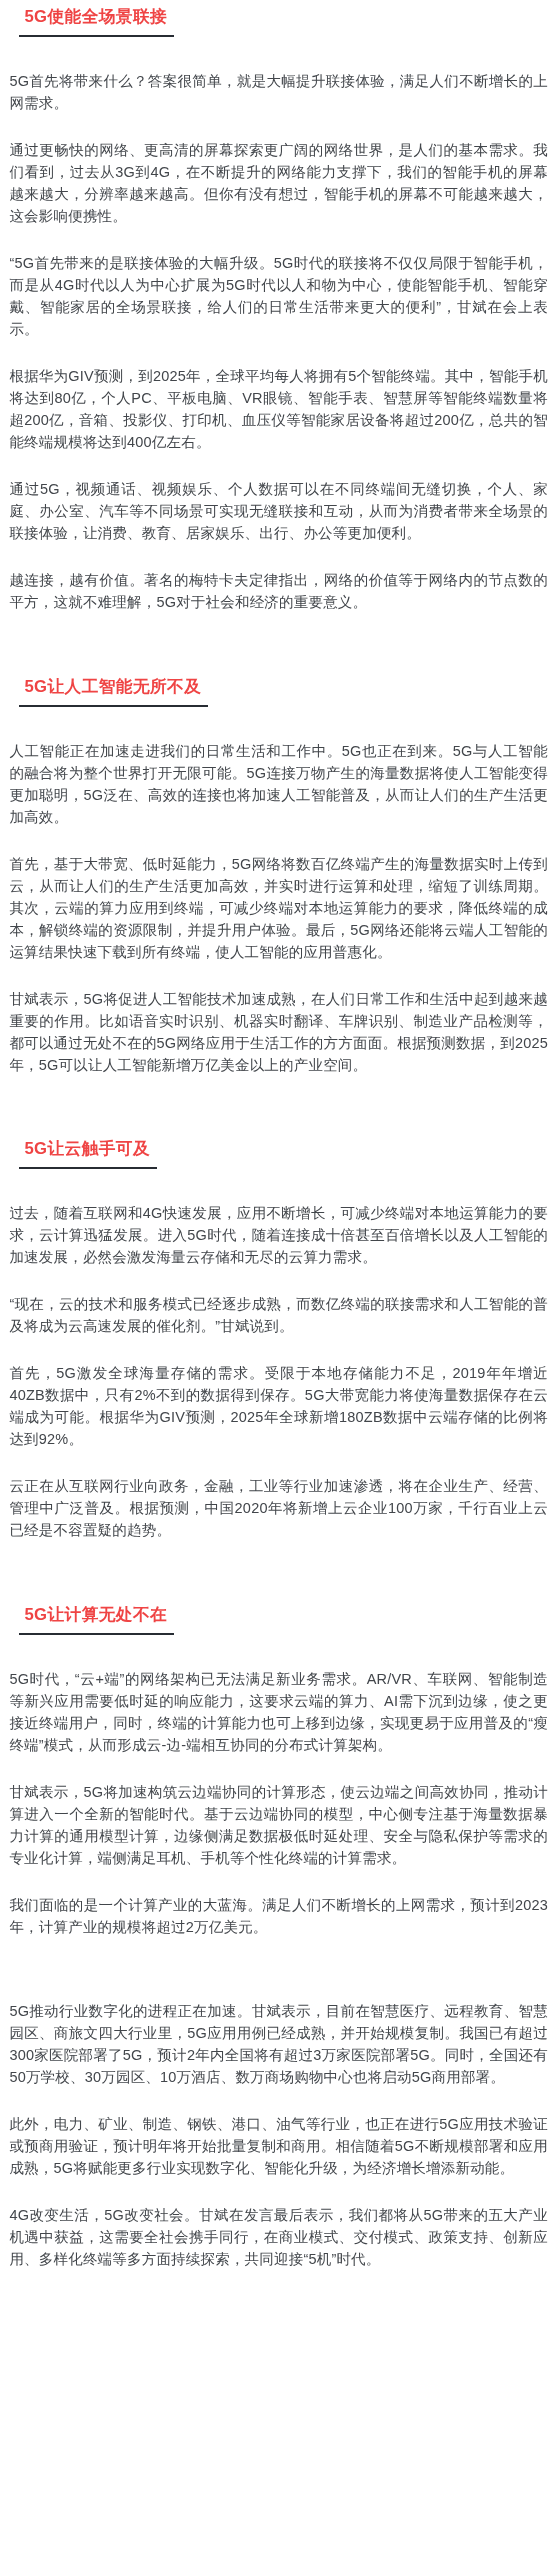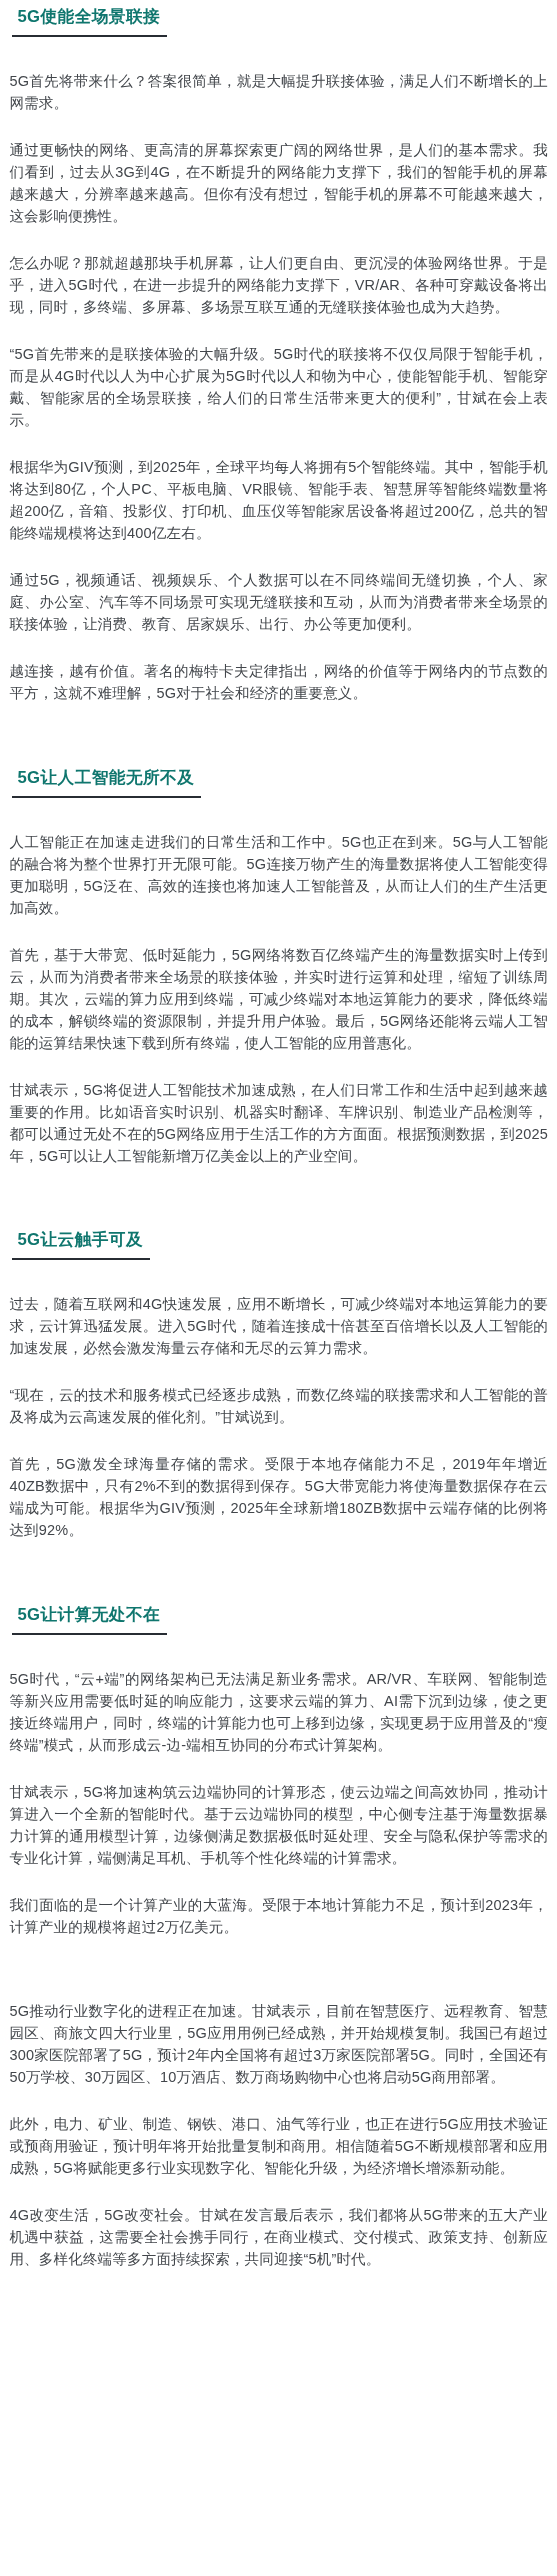--- a/index.html
+++ b/index.html
@@ -15,27 +15,27 @@
   }
   .article {
     box-sizing: border-box;
     width: 558px;
     padding: 5.8px 10px 20px 9.4px;
   }
   .section { margin-top: 62px; }
   .section:first-child { margin-top: 0; }
   .section-heading {
     display: inline-block;
-    margin: 0 0 0 3px;
+    margin: 0 0 0 10px;
     padding: 1.4px 7.2px 7.2px 5px;
     font-size: 16.7px;
     font-weight: bold;
     line-height: 1.25;
     letter-spacing: 0.4px;
-    color: #0f766e;
+    color: #ef4444;
     border-bottom: 2.9px solid #272c33;
   }
   .section-body { margin-top: 33px; }
   .para {
     margin: 25px 0 0 0;
     font-size: 14.5px;
     line-height: 22px;
     letter-spacing: 0.2px;
     color: #42464b;
     text-align: justify;
@@ -46,52 +46,52 @@
 </head>
 <body>
 
 <main class="article">
 
   <section class="section">
     <h2 class="section-heading">5G使能全场景联接</h2>
     <div class="section-body">
       <p class="para">5G首先将带来什么？答案很简单，就是大幅提升联接体验，满足人们不断增长的上网需求。</p>
       <p class="para">通过更畅快的网络、更高清的屏幕探索更广阔的网络世界，是人们的基本需求。我们看到，过去从3G到4G，在不断提升的网络能力支撑下，我们的智能手机的屏幕越来越大，分辨率越来越高。但你有没有想过，智能手机的屏幕不可能越来越大，这会影响便携性。</p>
-      <p class="para">怎么办呢？那就超越那块手机屏幕，让人们更自由、更沉浸的体验网络世界。于是乎，进入5G时代，在进一步提升的网络能力支撑下，VR/AR、各种可穿戴设备将出现，同时，多终端、多屏幕、多场景互联互通的无缝联接体验也成为大趋势。</p>
       <p class="para">“5G首先带来的是联接体验的大幅升级。5G时代的联接将不仅仅局限于智能手机，而是从4G时代以人为中心扩展为5G时代以人和物为中心，使能智能手机、智能穿戴、智能家居的全场景联接，给人们的日常生活带来更大的便利”，甘斌在会上表示。</p>
       <p class="para">根据华为GIV预测，到2025年，全球平均每人将拥有5个智能终端。其中，智能手机将达到80亿，个人PC、平板电脑、VR眼镜、智能手表、智慧屏等智能终端数量将超200亿，音箱、投影仪、打印机、血压仪等智能家居设备将超过200亿，总共的智能终端规模将达到400亿左右。</p>
       <p class="para">通过5G，视频通话、视频娱乐、个人数据可以在不同终端间无缝切换，个人、家庭、办公室、汽车等不同场景可实现无缝联接和互动，从而为消费者带来全场景的联接体验，让消费、教育、居家娱乐、出行、办公等更加便利。</p>
       <p class="para">越连接，越有价值。著名的梅特卡夫定律指出，网络的价值等于网络内的节点数的平方，这就不难理解，5G对于社会和经济的重要意义。</p>
     </div>
   </section>
 
   <section class="section">
     <h2 class="section-heading">5G让人工智能无所不及</h2>
     <div class="section-body">
       <p class="para">人工智能正在加速走进我们的日常生活和工作中。5G也正在到来。5G与人工智能的融合将为整个世界打开无限可能。5G连接万物产生的海量数据将使人工智能变得更加聪明，5G泛在、高效的连接也将加速人工智能普及，从而让人们的生产生活更加高效。</p>
-      <p class="para">首先，基于大带宽、低时延能力，5G网络将数百亿终端产生的海量数据实时上传到云，从而为消费者带来全场景的联接体验，并实时进行运算和处理，缩短了训练周期。其次，云端的算力应用到终端，可减少终端对本地运算能力的要求，降低终端的成本，解锁终端的资源限制，并提升用户体验。最后，5G网络还能将云端人工智能的运算结果快速下载到所有终端，使人工智能的应用普惠化。</p>
+      <p class="para">首先，基于大带宽、低时延能力，5G网络将数百亿终端产生的海量数据实时上传到云，从而让人们的生产生活更加高效，并实时进行运算和处理，缩短了训练周期。其次，云端的算力应用到终端，可减少终端对本地运算能力的要求，降低终端的成本，解锁终端的资源限制，并提升用户体验。最后，5G网络还能将云端人工智能的运算结果快速下载到所有终端，使人工智能的应用普惠化。</p>
       <p class="para">甘斌表示，5G将促进人工智能技术加速成熟，在人们日常工作和生活中起到越来越重要的作用。比如语音实时识别、机器实时翻译、车牌识别、制造业产品检测等，都可以通过无处不在的5G网络应用于生活工作的方方面面。根据预测数据，到2025年，5G可以让人工智能新增万亿美金以上的产业空间。</p>
     </div>
   </section>
 
   <section class="section">
     <h2 class="section-heading">5G让云触手可及</h2>
     <div class="section-body">
       <p class="para">过去，随着互联网和4G快速发展，应用不断增长，可减少终端对本地运算能力的要求，云计算迅猛发展。进入5G时代，随着连接成十倍甚至百倍增长以及人工智能的加速发展，必然会激发海量云存储和无尽的云算力需求。</p>
       <p class="para">“现在，云的技术和服务模式已经逐步成熟，而数亿终端的联接需求和人工智能的普及将成为云高速发展的催化剂。”甘斌说到。</p>
       <p class="para">首先，5G激发全球海量存储的需求。受限于本地存储能力不足，2019年年增近40ZB数据中，只有2%不到的数据得到保存。5G大带宽能力将使海量数据保存在云端成为可能。根据华为GIV预测，2025年全球新增180ZB数据中云端存储的比例将达到92%。</p>
+      <p class="para">云正在从互联网行业向政务，金融，工业等行业加速渗透，将在企业生产、经营、管理中广泛普及。根据预测，中国2020年将新增上云企业100万家，千行百业上云已经是不容置疑的趋势。</p>
     </div>
   </section>
 
   <section class="section">
     <h2 class="section-heading">5G让计算无处不在</h2>
     <div class="section-body">
       <p class="para">5G时代，“云+端”的网络架构已无法满足新业务需求。AR/VR、车联网、智能制造等新兴应用需要低时延的响应能力，这要求云端的算力、AI需下沉到边缘，使之更接近终端用户，同时，终端的计算能力也可上移到边缘，实现更易于应用普及的“瘦终端”模式，从而形成云-边-端相互协同的分布式计算架构。</p>
       <p class="para">甘斌表示，5G将加速构筑云边端协同的计算形态，使云边端之间高效协同，推动计算进入一个全新的智能时代。基于云边端协同的模型，中心侧专注基于海量数据暴力计算的通用模型计算，边缘侧满足数据极低时延处理、安全与隐私保护等需求的专业化计算，端侧满足耳机、手机等个性化终端的计算需求。</p>
-      <p class="para">我们面临的是一个计算产业的大蓝海。受限于本地计算能力不足，预计到2023年，计算产业的规模将超过2万亿美元。</p>
+      <p class="para">我们面临的是一个计算产业的大蓝海。满足人们不断增长的上网需求，预计到2023年，计算产业的规模将超过2万亿美元。</p>
     </div>
   </section>
 
   <section class="section">
     <div class="section-body">
       <p class="para">5G推动行业数字化的进程正在加速。甘斌表示，目前在智慧医疗、远程教育、智慧园区、商旅文四大行业里，5G应用用例已经成熟，并开始规模复制。我国已有超过300家医院部署了5G，预计2年内全国将有超过3万家医院部署5G。同时，全国还有50万学校、30万园区、10万酒店、数万商场购物中心也将启动5G商用部署。</p>
       <p class="para">此外，电力、矿业、制造、钢铁、港口、油气等行业，也正在进行5G应用技术验证或预商用验证，预计明年将开始批量复制和商用。相信随着5G不断规模部署和应用成熟，5G将赋能更多行业实现数字化、智能化升级，为经济增长增添新动能。</p>
       <p class="para">4G改变生活，5G改变社会。甘斌在发言最后表示，我们都将从5G带来的五大产业机遇中获益，这需要全社会携手同行，在商业模式、交付模式、政策支持、创新应用、多样化终端等多方面持续探索，共同迎接“5机”时代。</p>
     </div>
   </section>

